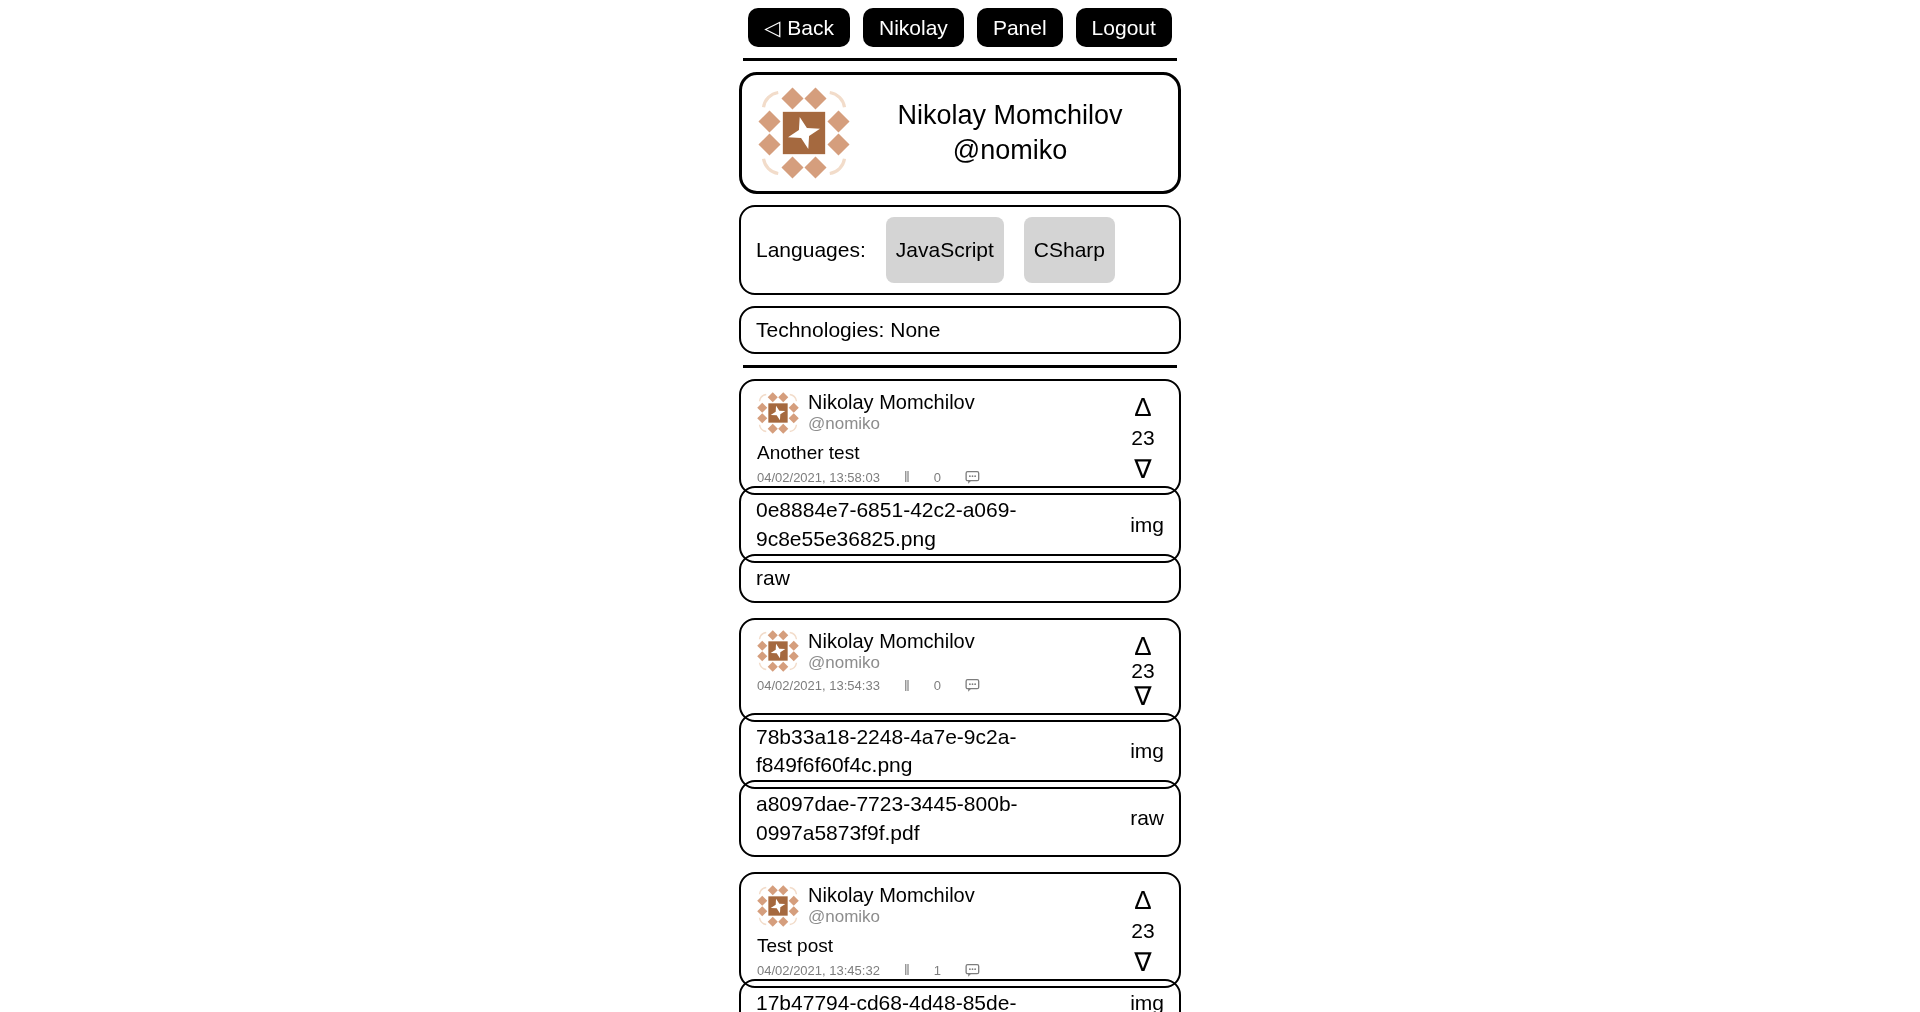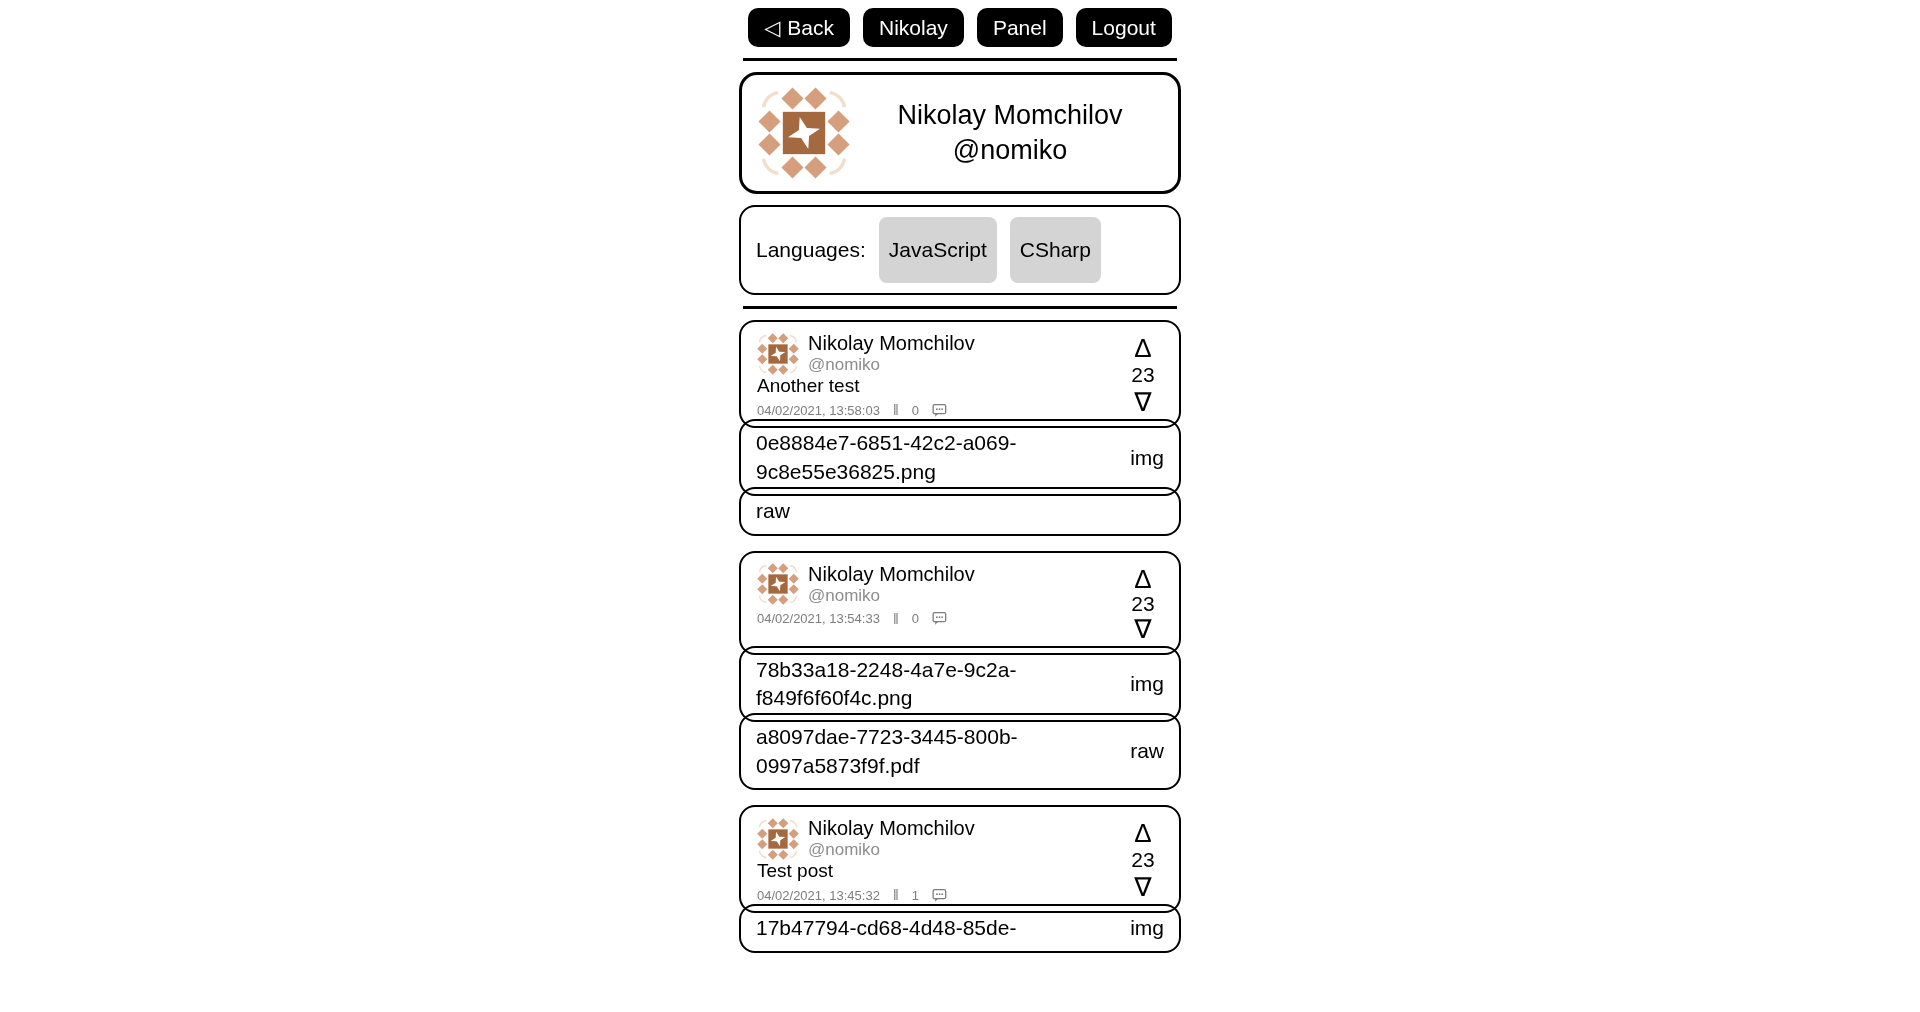--- a/index.html
+++ b/index.html
@@ -28,38 +28,38 @@
     border: 3px solid #000; border-radius: 18px;
     display: flex; align-items: center; gap: 8px; padding: 12px 16px;
   }
   .avatar-lg { width: 92px; height: 92px; flex: none; }
   .profile-names { flex: 1; text-align: center; font-size: 27px; line-height: 1.3; }
 
   
   .info-card {
     border: 2.5px solid #000; border-radius: 16px;
     padding: 10px 15px; margin-top: 11px; font-size: 21px;
-    display: flex; align-items: center; gap: 13px; min-height: 48px;
+    display: flex; align-items: center; gap: 20px; min-height: 48px;
   }
   .tag { background: #d4d4d4; border-radius: 8px; padding: 21px 10px; }
 
   
   .post-group { margin-bottom: 15px; }
   .post-card {
     border: 2.5px solid #000; border-radius: 16px;
     padding: 10px 12px 8px 16px; display: flex;
   }
   .post-main { flex: 1; min-width: 0; }
   .post-header { display: flex; gap: 9px; align-items: center; }
   .avatar-sm { width: 42px; height: 42px; flex: none; }
   .post-author { font-size: 20px; line-height: 1.15; }
   .post-handle { font-size: 17px; color: #8d8d8d; line-height: 1.2; }
-  .post-title { font-size: 19px; }
+  .post-title { font-size: 19px; margin-top: 8px; }
   .post-meta {
-    margin-top: 5px; display: flex; align-items: center; gap: 13px;
+    margin-top: 5px; display: flex; align-items: center; gap: 24px;
     font-size: 13px; color: #7d7d7d;
   }
   .meta-sep { font-size: 14px; }
   .votes {
     width: 48px; flex: none; display: flex; flex-direction: column;
     align-items: center; justify-content: space-between; padding: 3px 0;
     font-size: 21px;
   }
   .vote-arrow { font-size: 26px; line-height: 1; cursor: pointer; }
 
@@ -127,20 +127,23 @@
       <div>@nomiko</div>
     </div>
   </div>
 
   <div class="info-card">
     <span>Languages:</span>
     <span class="tag">JavaScript</span>
     <span class="tag">CSharp</span>
   </div>
 
+  <div class="info-card">
+    <span>Technologies: None</span>
+  </div>
 
   <hr class="sep">
 
   <div class="post-group">
     <div class="post-card">
       <div class="post-main">
         <div class="post-header">
           <svg class="avatar-sm">
               <use href="#identicon"></use>
             </svg>

